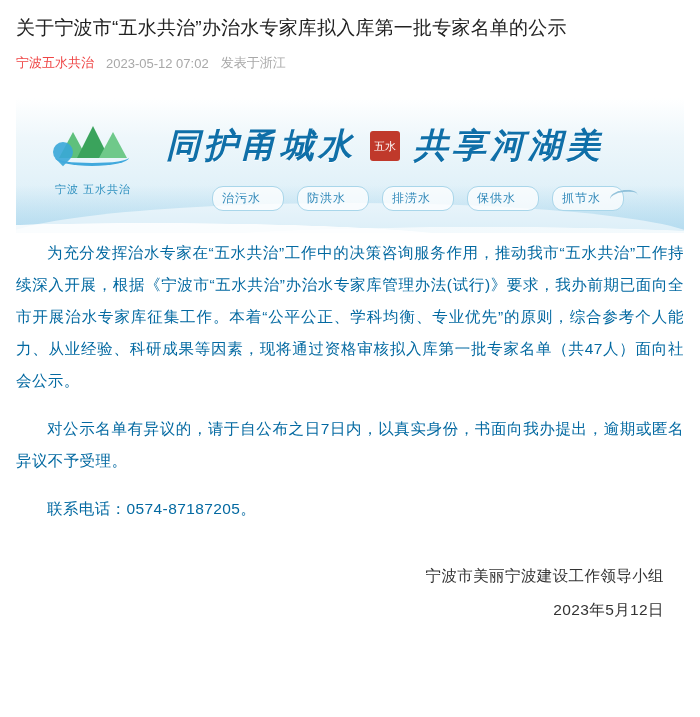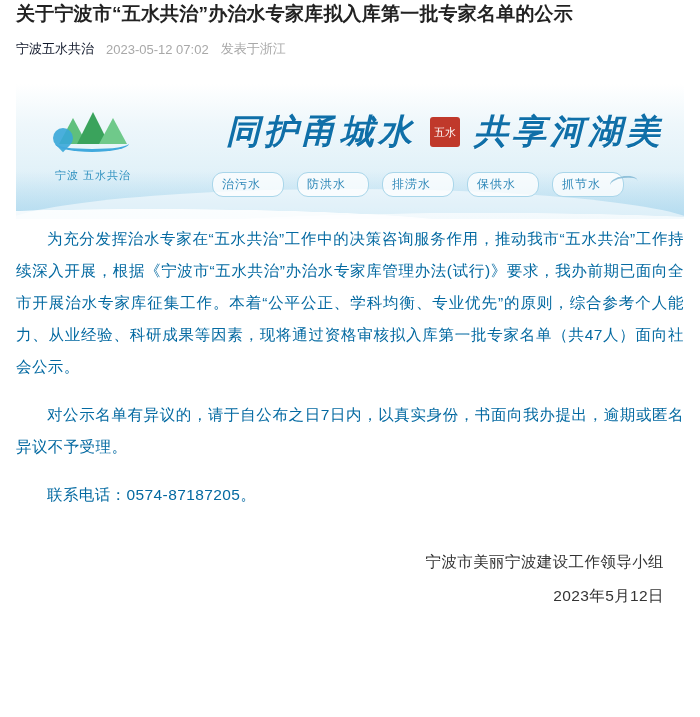--- a/index.html
+++ b/index.html
@@ -17,35 +17,35 @@
   .page {
     width: 700px;
     height: 717px;
     position: relative;
     box-sizing: border-box;
     padding: 0 16px;
   }
   .article-title {
     font-size: 19px;
     line-height: 28px;
-    font-weight: 700;
+    font-weight: 400;
     color: #222222;
-    margin: 0 0 0 0;
+    margin: 14px 0 0 0;
     letter-spacing: 0.2px;
   }
   .meta-row {
     margin-top: 12px;
     display: flex;
     align-items: center;
     gap: 12px;
     font-size: 13px;
     color: #999999;
   }
   .meta-source {
-    color: #0f172a;
+    color: #ef4444;
     text-align: center;
   }
   .meta-date {
     color: #a8a8a8;
   }
   .meta-publish {
     color: #a8a8a8;
   }
 
   
@@ -123,28 +123,27 @@
     border-radius: 0 0 60% 60%;
   }
   .logo-text {
     font-size: 11px;
     color: #2c8fbe;
     letter-spacing: 1px;
     margin-top: 14px;
   }
   .banner-headline {
     position: absolute;
-    left: 140px;
+    left: 150px;
     top: 22px;
     right: 20px;
     height: 52px;
     display: flex;
     align-items: center;
     gap: 14px;
-    justify-content: flex-end;
   }
   .headline-cn {
     font-family: "DejaVu Serif", serif;
     font-size: 34px;
     font-weight: 700;
     color: #0f6fa8;
     letter-spacing: 4px;
     font-style: italic;
     text-shadow: 0 1px 0 rgba(255,255,255,0.8);
   }

